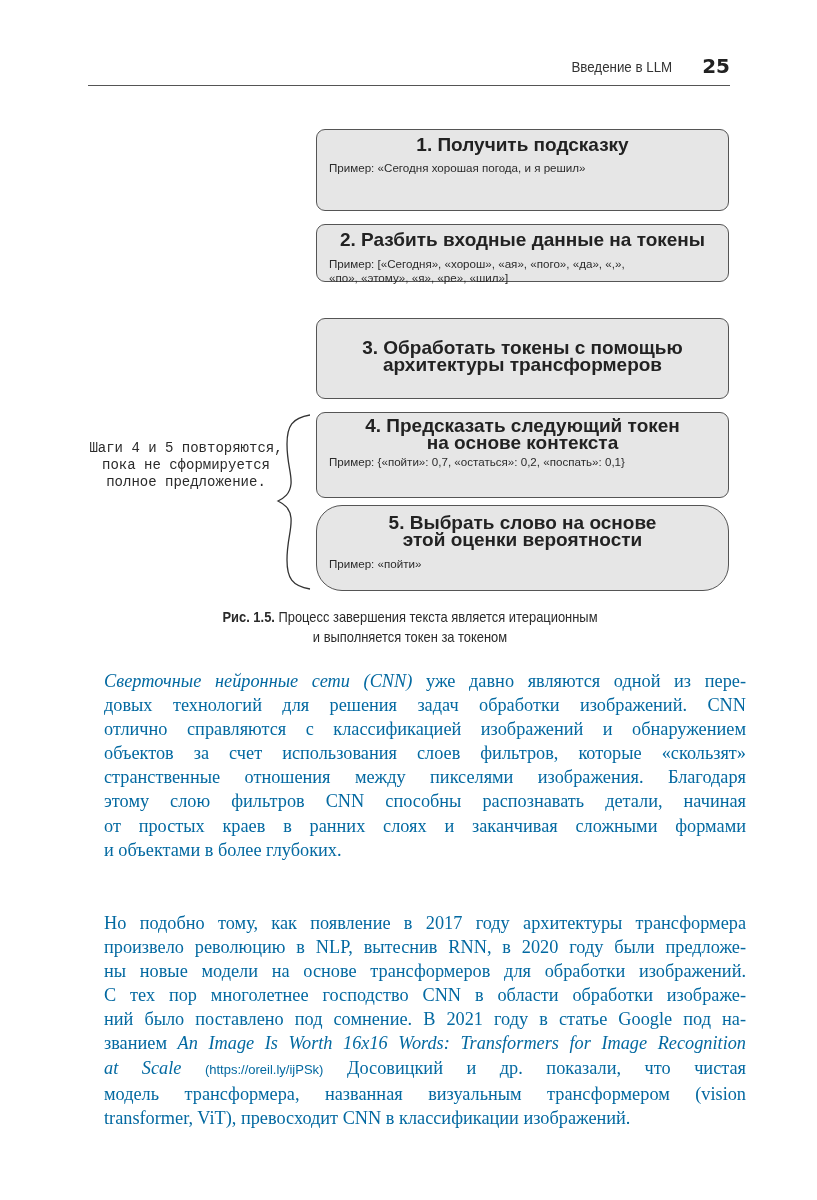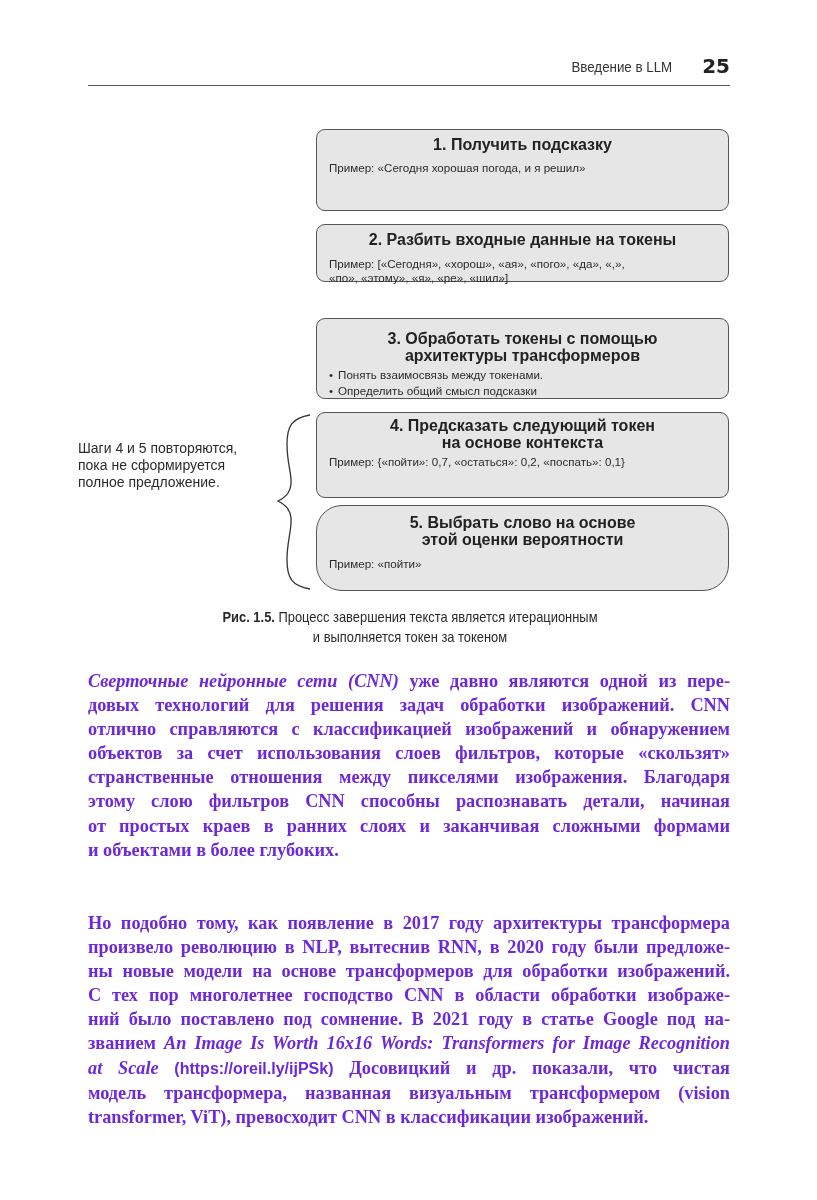--- a/index.html
+++ b/index.html
@@ -20,50 +20,50 @@
       font-family: "DejaVu Sans", sans-serif; font-weight: bold; font-size: 20px; color: #222;
     }
 
     .step-box {
       position: absolute; left: 316px; width: 413px;
       background: #e6e6e6; border: 1.5px solid #555; border-radius: 9px;
       font-family: "Liberation Sans", sans-serif; color: #2b2b2b;
       padding: 6px 12px 6px 12px;
     }
     .step-title {
-      text-align: center; font-weight: bold; font-size: 16px; line-height: 17px; color: #222;
+      text-align: center; font-weight: bold; font-size: 19px; line-height: 17px; color: #222;
     }
     .step-body { font-size: 11.6px; line-height: 13.6px; margin-top: 8px; }
     .step-body.tight { margin-top: 4px; }
     .step-bullets { list-style: none; margin-top: 3px; font-size: 11.6px; line-height: 16px; }
     .step-bullets li::before { content: "\2022"; margin-right: 5px; }
 
     .side-note {
-      position: absolute; left: 78px; top: 440px; width: 216px; text-align: left;
-      font-family: Liberation Sans, sans-serif; color: #2b2b2b;
+      position: absolute; left: 78px; top: 440px; width: 216px; text-align: center;
+      font-family: Liberation Mono, monospace; color: #2b2b2b;
     }
     .side-note .main { font-size: 14px; line-height: 17px; }
     .side-note .example { font-style: italic; font-size: 11.5px; line-height: 13.5px; margin-top: 1px; }
 
     .brace { position: absolute; left: 270px; top: 412px; width: 50px; height: 180px; }
 
     .caption {
       position: absolute; left: 100px; top: 607px; width: 620px; text-align: center;
       font-family: "Liberation Sans", sans-serif; font-size: 15px; line-height: 20px; color: #2a2a2a;
       transform: scaleX(0.86); transform-origin: center;
     }
     .caption .fig-label { font-weight: bold; }
 
     .body-text {
-      position: absolute; left: 88px; width: 642px;
-      font-family: "Liberation Serif", serif; font-size: 18.3px; line-height: 24.1px; color: #6d28d9;
-      text-align: justify; hyphens: manual; font-weight: bold;
+      position: absolute; left: 104px; width: 642px;
+      font-family: "Liberation Serif", serif; font-size: 18.3px; line-height: 24.1px; color: #0369a1;
+      text-align: justify; hyphens: manual;
     }
     .body-text .em { font-style: italic; }
-    .body-text .url { font-family: "Liberation Sans", sans-serif; font-size: 16px; }
+    .body-text .url { font-family: "Liberation Sans", sans-serif; font-size: 13px; }
     .line { display: block; text-align: justify; text-align-last: justify; white-space: nowrap; }
     .line.last { text-align-last: left; }
   </style>
 </head>
 <body>
 
 <div class="running-head">
   <span class="section">Введение в LLM</span>
   <span class="pageno">25</span>
 </div>
@@ -76,29 +76,25 @@
   </div>
 
   <div class="step-box" style="top:224px;height:58px;">
     <div class="step-title">2. Разбить входные данные на токены</div>
     <div class="step-body" style="margin-top:9px;">
       <div>Пример: [«Сегодня», «хорош», «ая», «пого», «да», «,»,</div>
       <div>«по», «этому», «я», «ре», «шил»]</div>
     </div>
   </div>
 
-  <div class="step-box" style="top:318px;height:81px;padding-top:11px;">
+  <div class="step-box" style="top:318px;height:81px;padding-top:20px;">
     <div class="step-title">
       <div>3. Обработать токены с помощью</div>
       <div>архитектуры трансформеров</div>
     </div>
-    <ul class="step-bullets">
-      <li>Понять взаимосвязь между токенами.</li>
-      <li>Определить общий смысл подсказки</li>
-    </ul>
   </div>
 
   <div class="step-box" style="top:412px;height:86px;padding-top:4px;">
     <div class="step-title">
       <div>4. Предсказать следующий токен</div>
       <div>на основе контекста</div>
     </div>
     <div class="step-body tight">
       <div>Пример: {«пойти»: 0,7, «остаться»: 0,2, «поспать»: 0,1}</div>
     </div>

